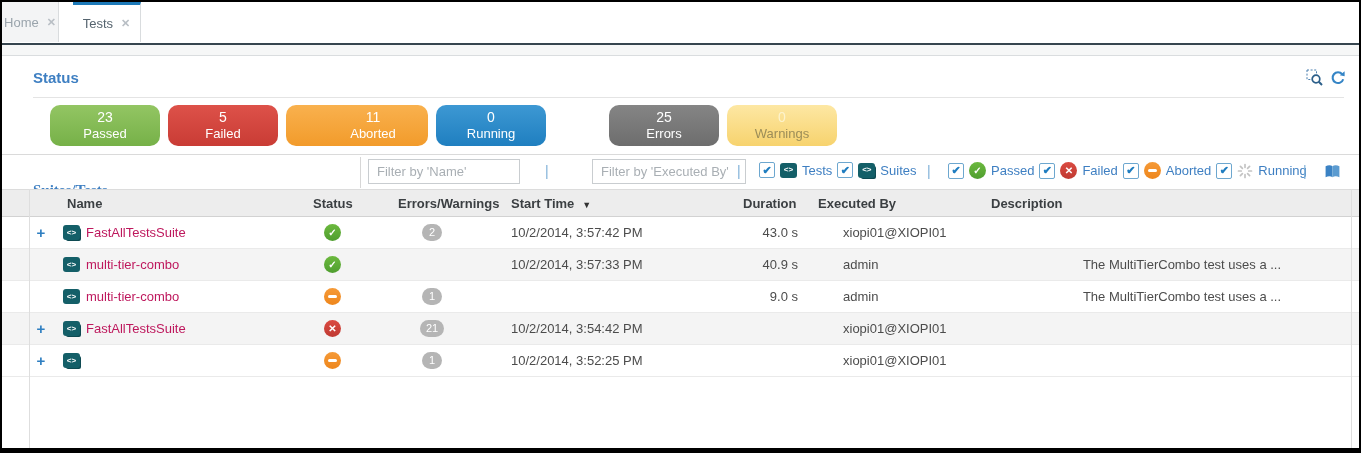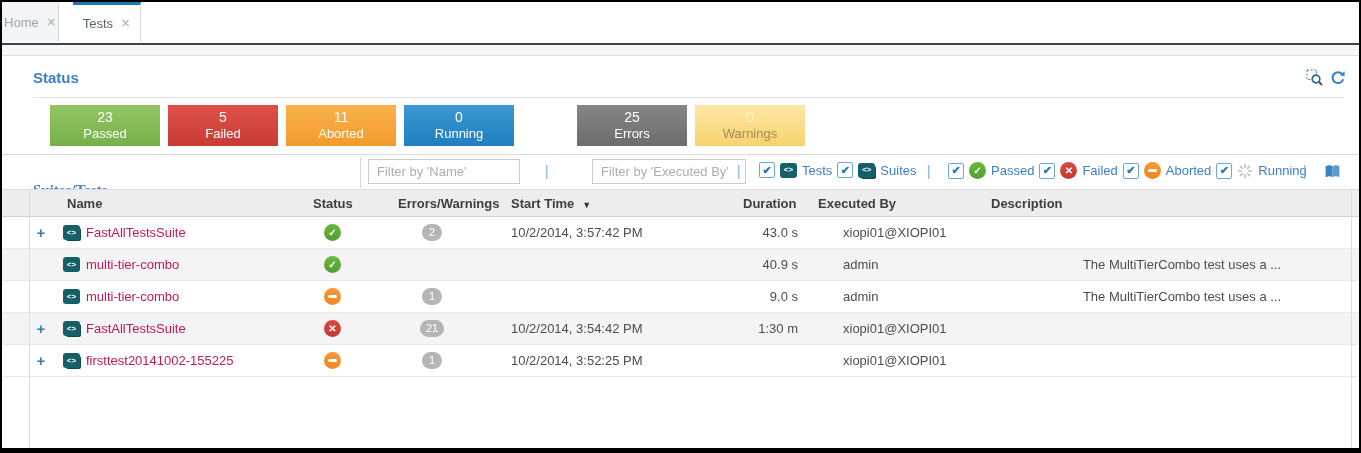--- a/index.html
+++ b/index.html
@@ -21,27 +21,27 @@
   
   .content{position:absolute;top:54px;left:0;right:0;bottom:0;background:#fff;}
   .sec-title{position:absolute;left:31px;font-size:15px;font-weight:bold;color:#3e7fc2;}
   .summary-title{top:13px;}
   .tools{position:absolute;top:13px;right:13px;display:flex;gap:6px;align-items:center;}
   .tools span{display:inline-flex;cursor:pointer;}
   .divider{position:absolute;top:41px;left:31px;right:15px;height:1px;background:#e4e4e4;}
 
   
   .cards{position:absolute;top:49px;left:48px;display:flex;}
-  .card{width:110px;height:41px;border-radius:0;margin-right:8px;color:#fff;
+  .card{width:110px;height:41px;border-radius:10px;margin-right:8px;color:#fff;
         display:flex;flex-direction:column;align-items:center;justify-content:center;cursor:pointer;}
   .card .v{font-size:14px;line-height:17px;}
   .card .l{font-size:13px;line-height:16px;}
   .card-passed{background:linear-gradient(#93c563,#76b148);}
   .card-failed{background:linear-gradient(#dd5149,#c93c35);}
-  .card-aborted{background:linear-gradient(#f9b14e,#f29b2b);}
+  .card-aborted{background:linear-gradient(#f9b14e,#f29b2b);padding-left:32px;}
   .card-running{background:linear-gradient(#3d98d3,#1f7fc0);}
   .card-errors{background:linear-gradient(#858585,#6d6d6d);margin-left:55px;}
   .card-warnings{background:linear-gradient(#fde7a3,#f7d36e);}
   .card-warnings .v{color:#fdf3cd;}
   .card-warnings .l{color:#9c8d58;}
 
   
   .filterbar{position:absolute;top:98px;left:0;right:0;height:35px;border-top:1px solid #dadada;}
   .filterbar .sec-title{top:27px;font-family:Liberation Serif, serif;}
   .vline{position:absolute;top:2px;bottom:2px;left:358px;width:1px;background:#d7d7d7;}
@@ -290,20 +290,21 @@
               <span class="eicon test">
                 <i>&lt;&gt;</i>
               </span>
             </span>
         <a class="cell c-name">multi-tier-combo</a>
         <span class="cell c-stat">
               <span class="stat stat-passed">
                 <span>✓</span>
               </span>
             </span>
+        <span class="cell c-start">10/2/2014, 3:57:33 PM</span>
         <span class="cell c-dur">40.9 s</span>
         <span class="cell c-exec">admin</span>
         <span class="cell c-desc">The MultiTierCombo test uses a ...</span>
       </div>
 
       <div class="row">
         <span class="cell c-eicon">
               <span class="eicon test">
                 <i>&lt;&gt;</i>
               </span>
@@ -330,33 +331,31 @@
         <a class="cell c-name">FastAllTestsSuite</a>
         <span class="cell c-stat">
               <span class="stat stat-failed">
                 <span>✕</span>
               </span>
             </span>
         <span class="cell c-badge">
               <span class="badge">21</span>
             </span>
         <span class="cell c-start">10/2/2014, 3:54:42 PM</span>
-        <span class="cell c-dur">1:30 m</span>
         <span class="cell c-exec">xiopi01@XIOPI01</span>
         <span class="cell c-desc"></span>
       </div>
 
       <div class="row">
         <span class="cell c-expand">+</span>
         <span class="cell c-eicon">
               <span class="eicon suite">
                 <i>&lt;&gt;</i>
               </span>
             </span>
-        <a class="cell c-name">firsttest20141002-155225</a>
         <span class="cell c-stat">
               <span class="stat stat-aborted"></span>
             </span>
         <span class="cell c-badge">
               <span class="badge">1</span>
             </span>
         <span class="cell c-start">10/2/2014, 3:52:25 PM</span>
         <span class="cell c-exec">xiopi01@XIOPI01</span>
         <span class="cell c-desc"></span>
       </div>

